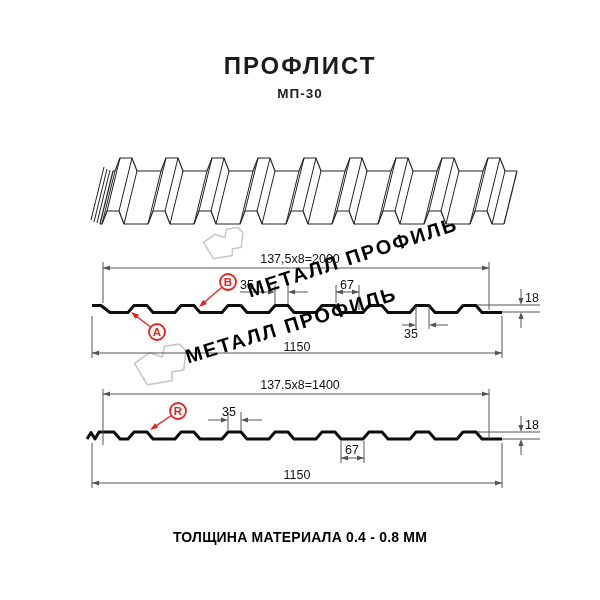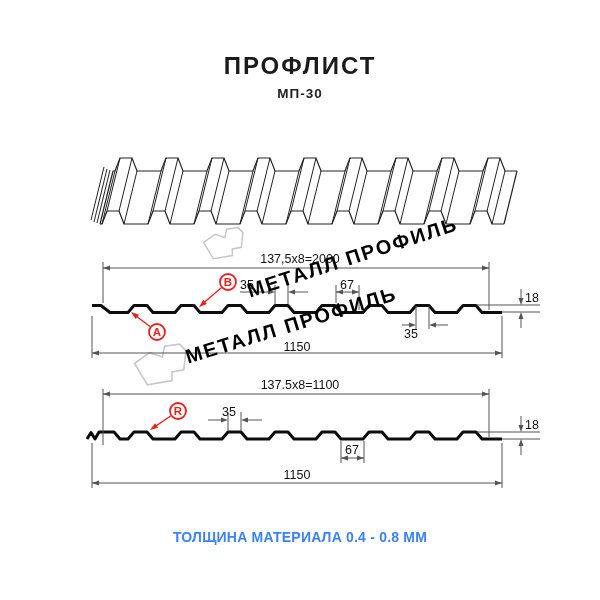--- a/index.html
+++ b/index.html
@@ -9,21 +9,21 @@
   .abs{position:absolute;white-space:nowrap;}
   .ctr{transform:translateX(-50%);}
   #title{left:50%;top:52px;font-size:24px;font-weight:800;letter-spacing:2px;color:#1b1b1b;}
   #subtitle{left:50%;top:86px;font-size:13.5px;font-weight:600;letter-spacing:1px;color:#222;}
   .lbl{font-size:12.5px;color:#111;}
   .cl{position:absolute;width:16px;height:16px;line-height:16px;text-align:center;
       font-weight:700;font-size:11.5px;}
   .wm{font-size:20px;font-weight:700;letter-spacing:2px;transform-origin:left center;}
   #wm1{left:248px;top:280px;transform:rotate(-18deg);}
   #wm2{left:186px;top:346px;transform:rotate(-17deg);}
-  #note{left:50%;top:529px;font-size:14px;font-weight:600;letter-spacing:0.2px;color:#3b82f6;}
+  #note{left:50%;top:529px;font-size:14px;font-weight:600;letter-spacing:0.2px;color:#000000;}
 </style>
 </head>
 <body>
 
 <div id="page">
 
   <svg width="600" height="600" viewBox="0 0 600 600">
     <g id="gwm">
       <path id="logo1" transform="translate(197,226) scale(0.82)" d="M8,20 L22,10 L34,14 L36,4 L50,2 L56,8 L54,26 L43,28 L43,36 L20,40 Z" fill="none" stroke="#c7c7c7" stroke-width="1.8"></path>
       <path id="logo2" transform="translate(126,342) scale(1.07)" d="M8,20 L22,10 L34,14 L36,4 L50,2 L56,8 L54,26 L43,28 L43,36 L20,40 Z" fill="none" stroke="#c7c7c7" stroke-width="1.5"></path>
@@ -166,21 +166,21 @@
 
   <div class="abs ctr lbl" style="left:300px;top:252px;">137,5x8=2000</div>
   <div class="abs ctr lbl" style="left:247px;top:278px;">35</div>
   <div class="abs ctr lbl" style="left:347px;top:278px;">67</div>
   <div class="abs lbl" style="left:525px;top:291px;">18</div>
   <div class="abs ctr lbl" style="left:411px;top:327px;">35</div>
   <div class="abs ctr lbl" style="left:297px;top:340px;">1150</div>
   <div class="cl" style="left: 149px; top: 324px; color: rgb(232, 33, 29);">A</div>
   <div class="cl" style="left: 220px; top: 274px; color: rgb(232, 33, 29);">B</div>
 
-  <div class="abs ctr lbl" style="left:300px;top:378px;">137.5x8=1100</div>
+  <div class="abs ctr lbl" style="left:300px;top:378px;">137.5x8=1400</div>
   <div class="abs ctr lbl" style="left:229px;top:405px;">35</div>
   <div class="abs lbl" style="left:525px;top:418px;">18</div>
   <div class="abs ctr lbl" style="left:352px;top:443px;">67</div>
   <div class="abs ctr lbl" style="left:297px;top:468px;">1150</div>
   <div class="cl" style="left: 170px; top: 403px; color: rgb(232, 33, 29);">R</div>
 
   <div id="note" class="abs ctr">ТОЛЩИНА МАТЕРИАЛА 0.4 - 0.8 ММ</div>
 </div>
 
 </body></html>

